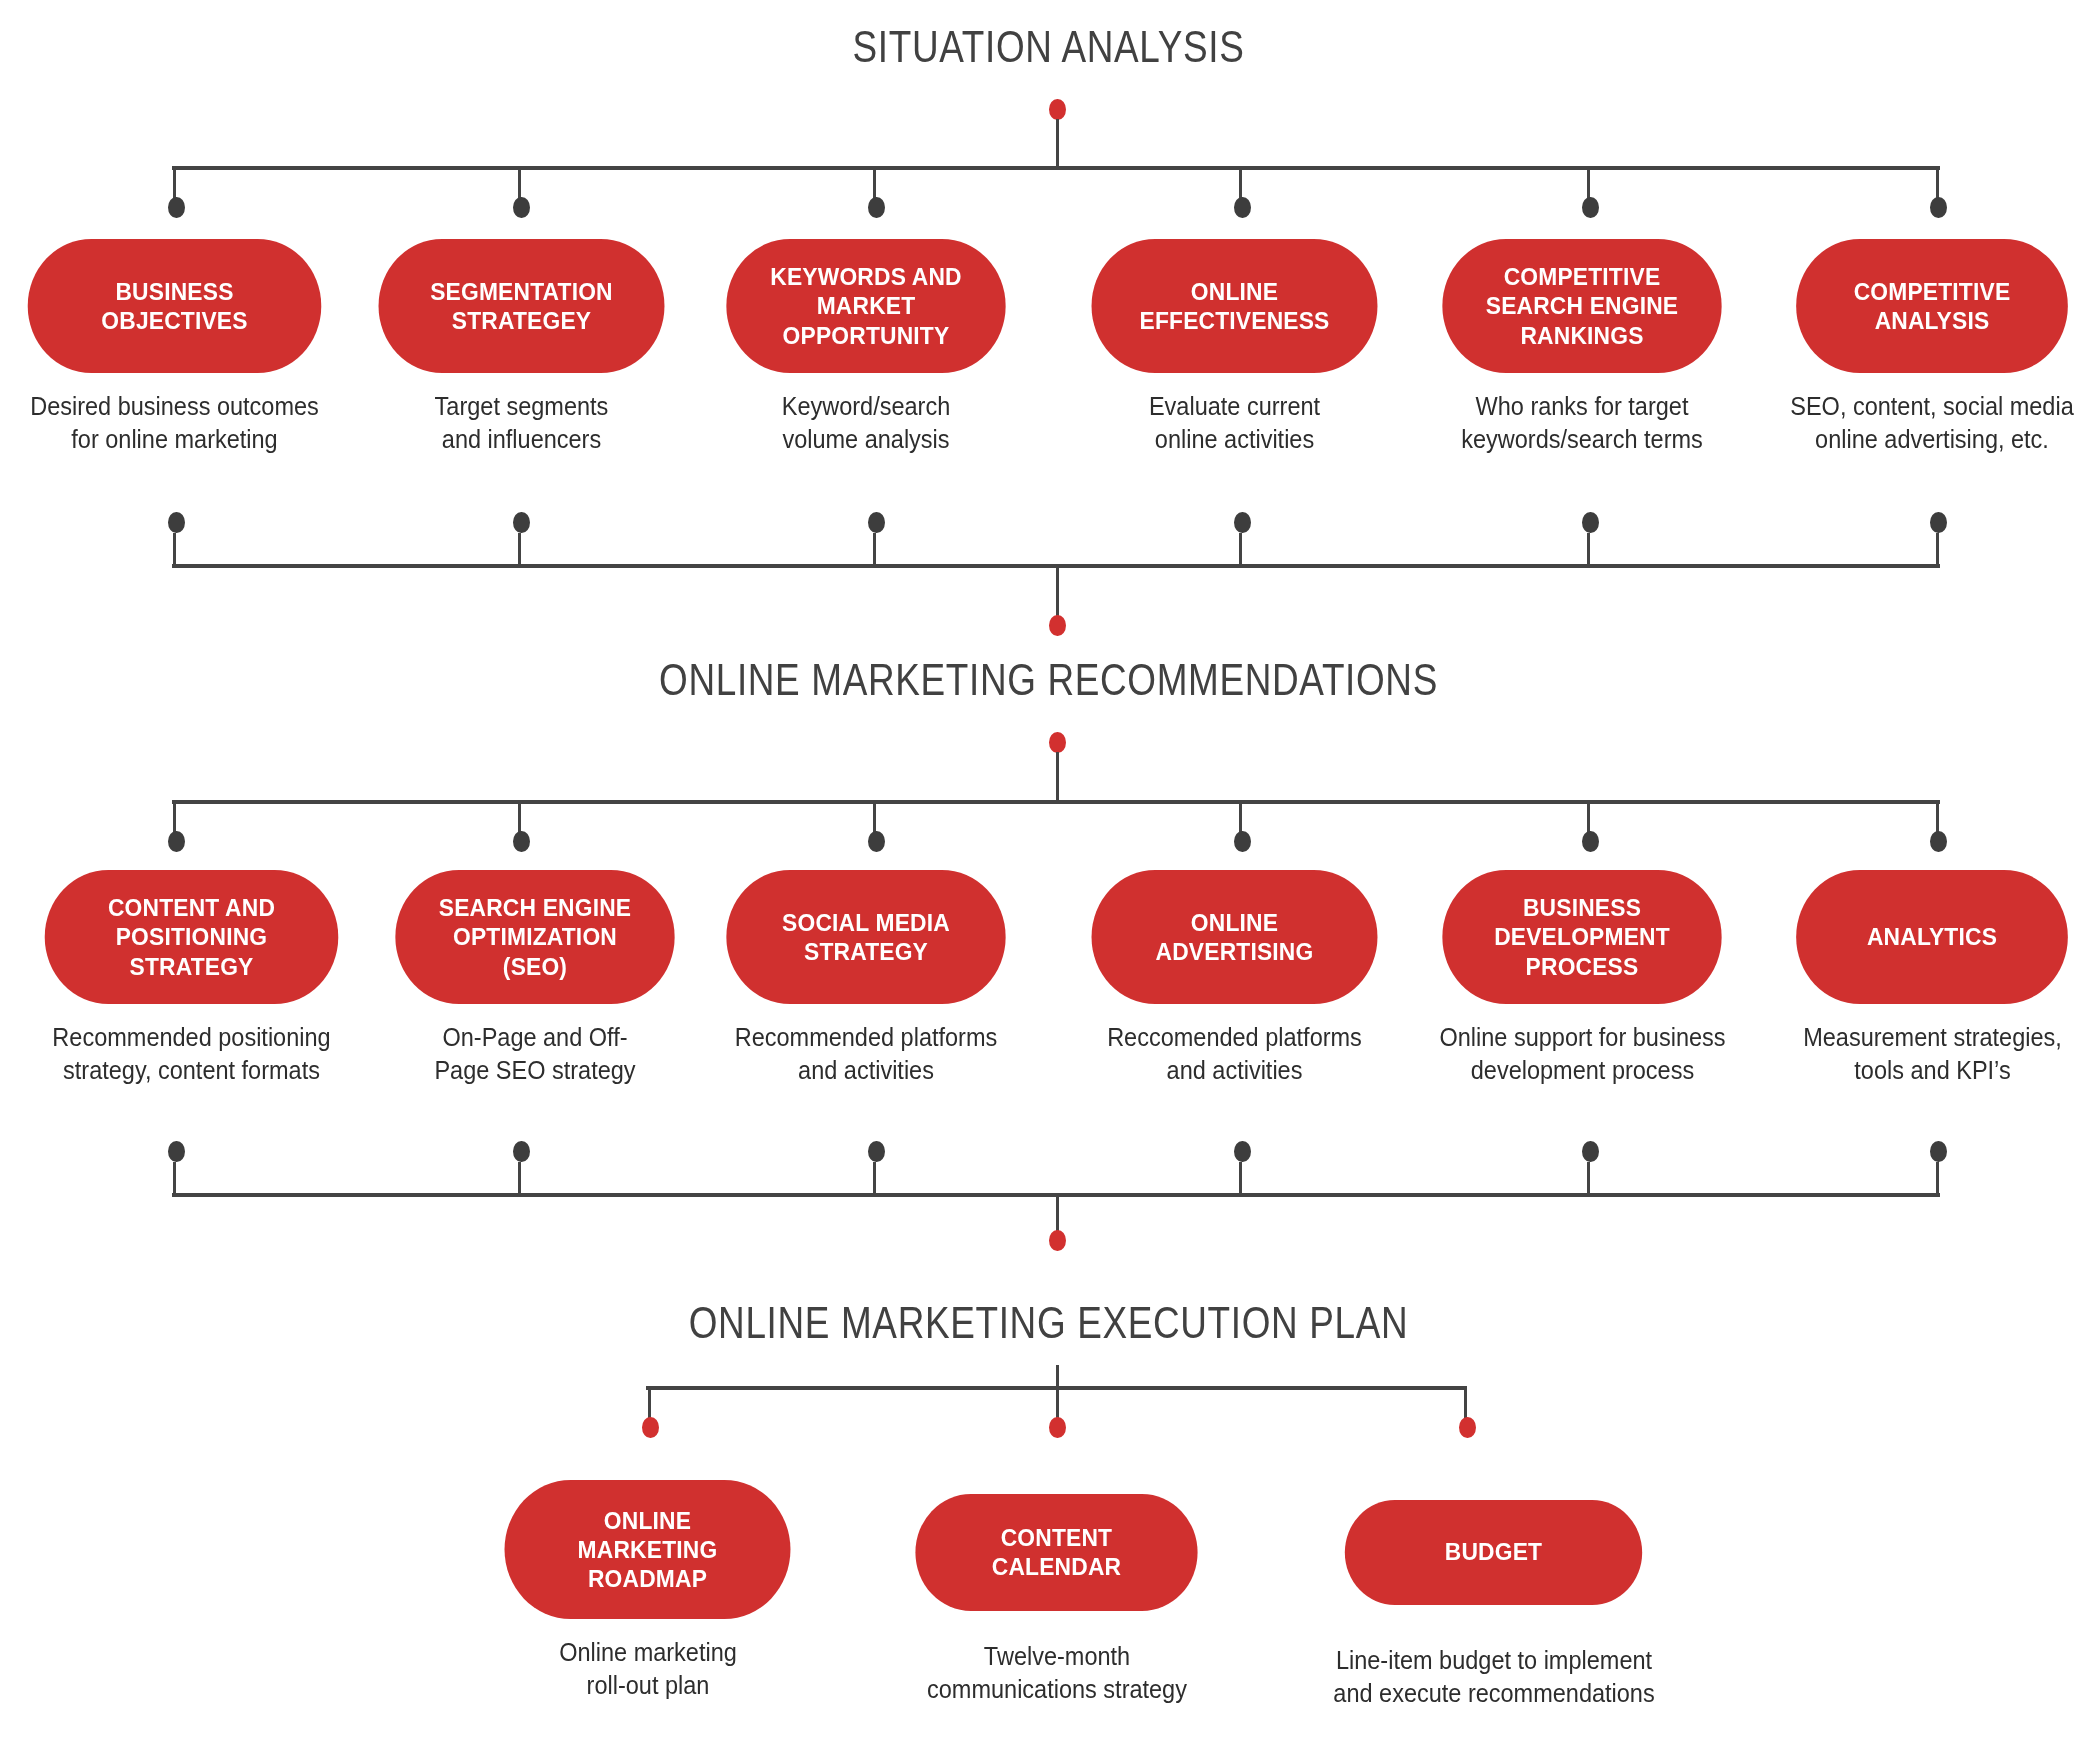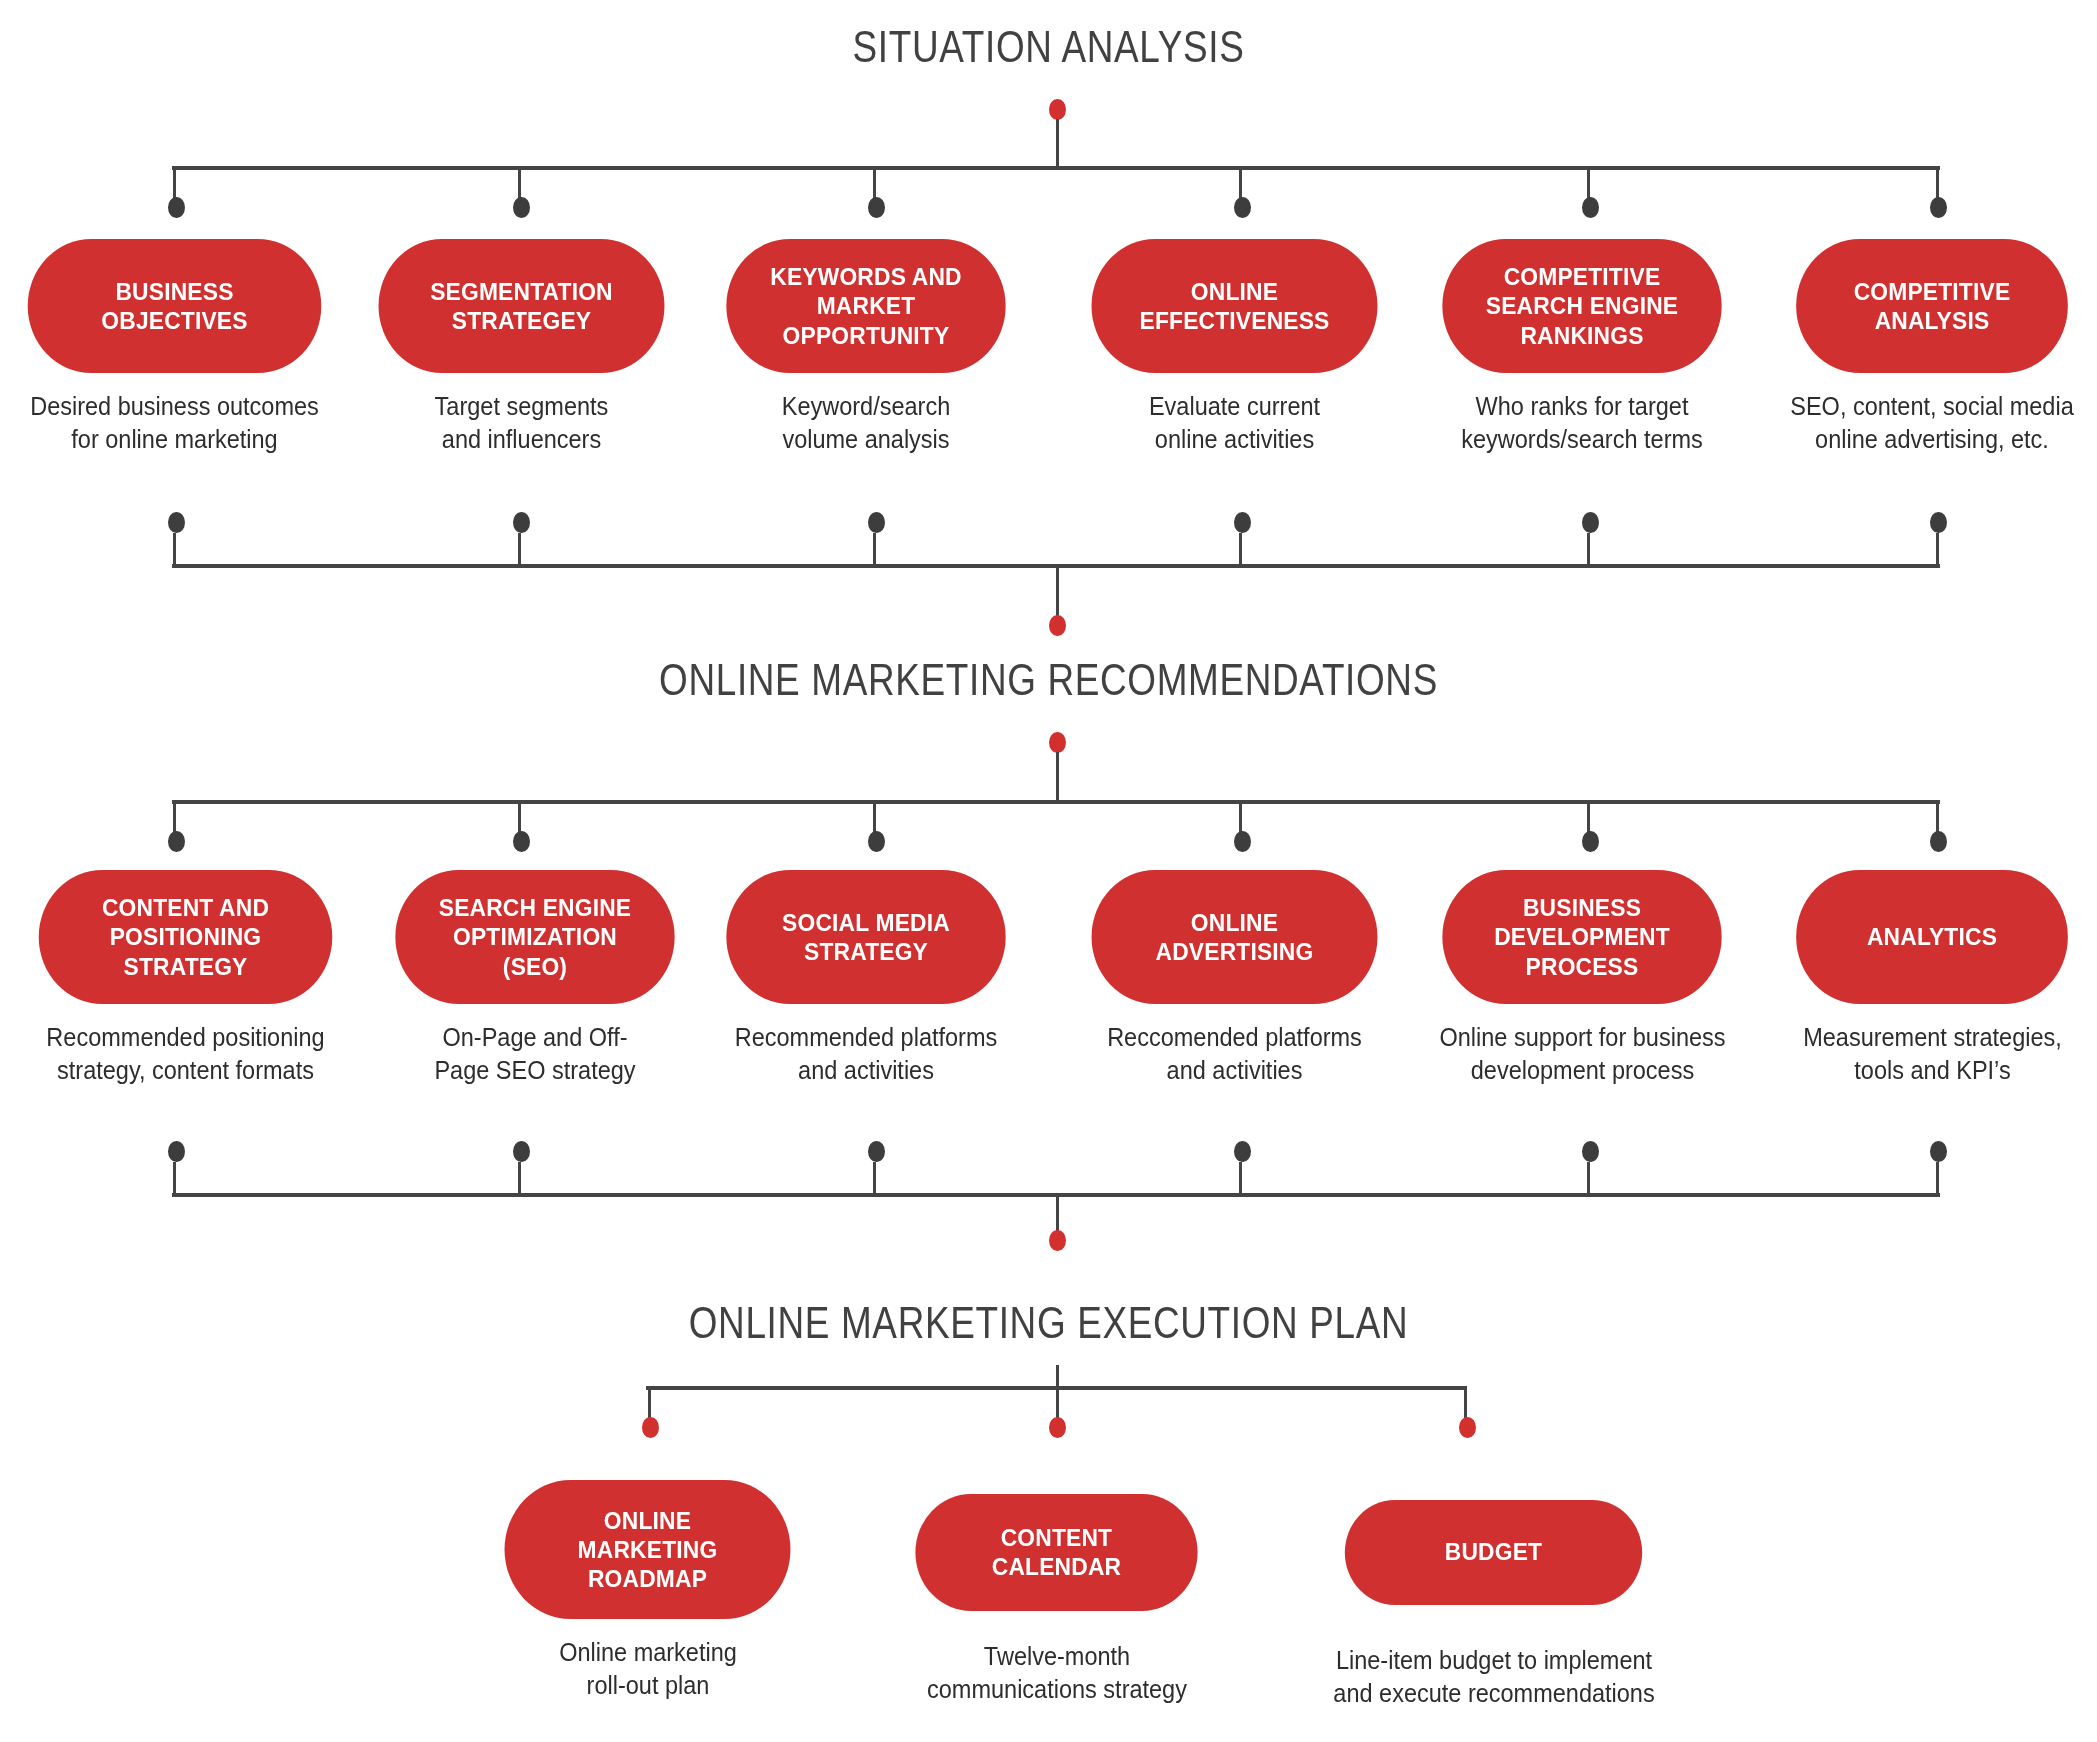--- a/index.html
+++ b/index.html
@@ -215,21 +215,21 @@
   <div class="vline" style="left:873px; top:801px; height:32px;"></div>
   <div class="dot" style="left:868px; top:831px;"></div>
   <div class="vline" style="left:1239px; top:801px; height:32px;"></div>
   <div class="dot" style="left:1234px; top:831px;"></div>
   <div class="vline" style="left:1587px; top:801px; height:32px;"></div>
   <div class="dot" style="left:1582px; top:831px;"></div>
   <div class="vline" style="left:1936px; top:801px; height:32px;"></div>
   <div class="dot" style="left:1930px; top:831px;"></div>
 
   <div class="row r2">
-    <div class="node" style="left:52px; width:267px;">
+    <div class="node" style="left:58px; width:267px;">
       <div class="pill" style="width:309px;">CONTENT AND
 POSITIONING
 STRATEGY</div>
       <div class="caption" style="width:377px;">Recommended positioning
 strategy, content formats</div>
     </div>
     <div class="node" style="left:392px; width:286px;">
       <div class="pill" style="width:294px;">SEARCH ENGINE
 OPTIMIZATION
 (SEO)</div>

